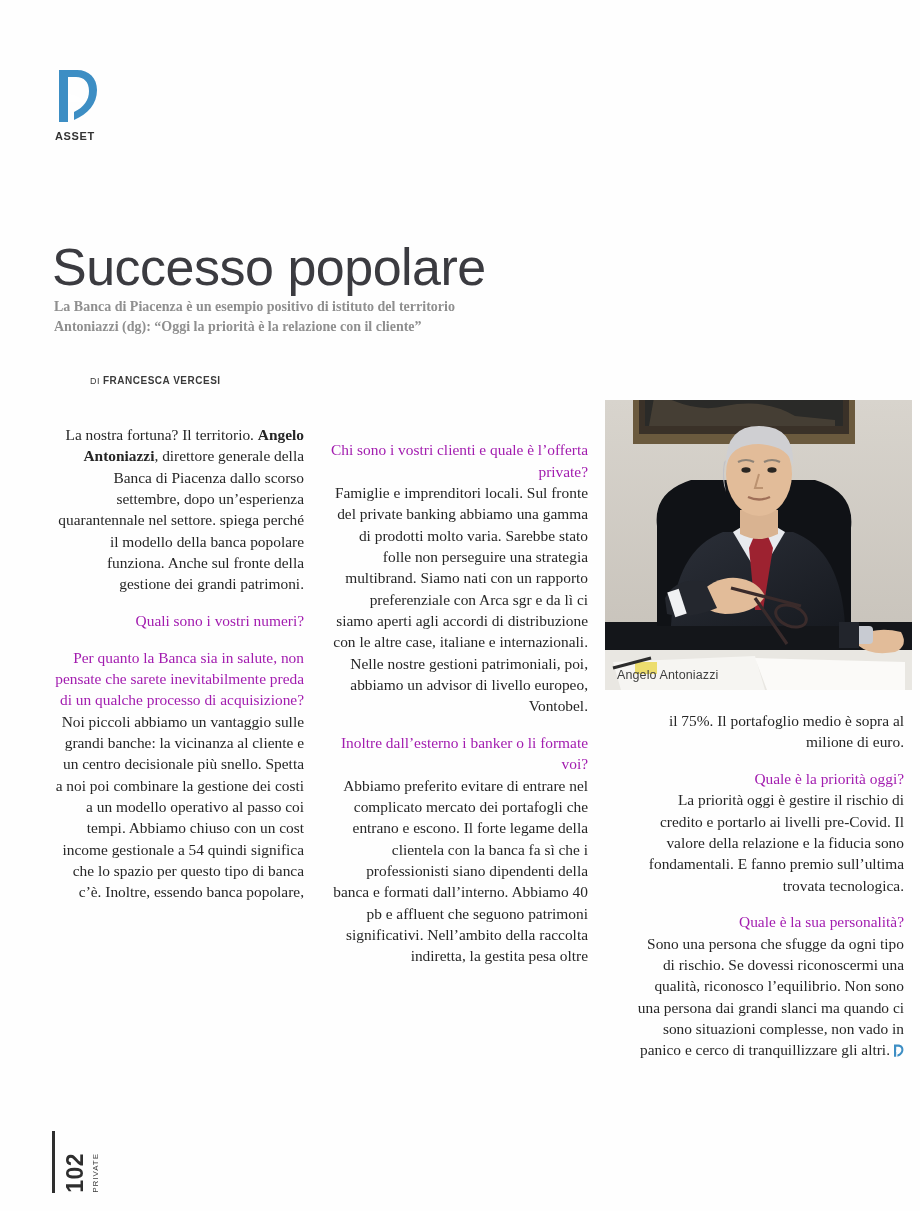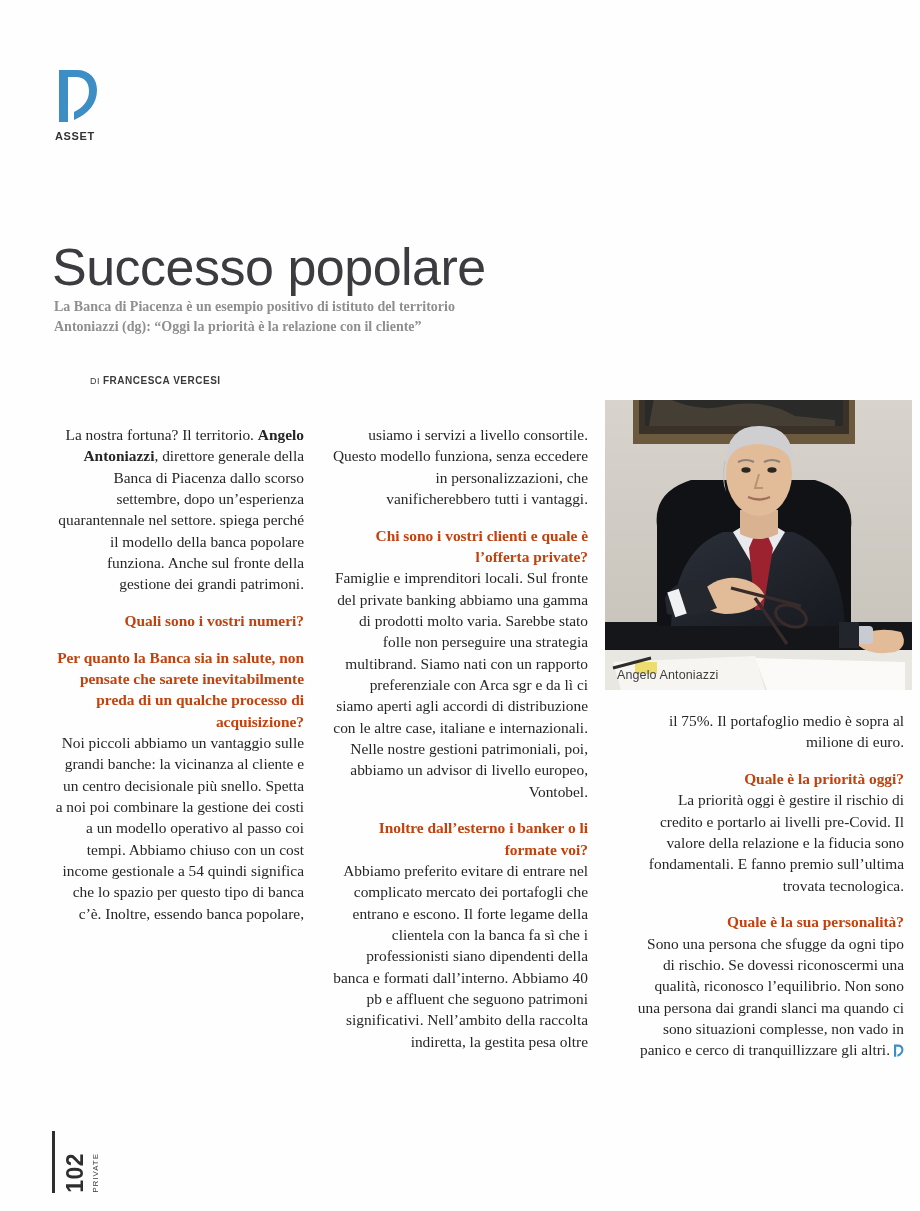--- a/index.html
+++ b/index.html
@@ -99,22 +99,22 @@
   .col-2 { left: 330px; width: 258px; }
   .col-3 { left: 634px; width: 270px; top: 710px; }
 
   .col p {
     margin: 0;
   }
   .col p.gap {
     margin-top: 1.0em;
   }
   .q {
-    font-weight: bold;
-    color: #c2410c;
+    font-weight: normal;
+    color: #a21caf;
   }
   .lead-name {
     font-weight: bold;
   }
 
   
   .photo-wrap {
     position: absolute;
     left: 605px;
     top: 400px;
@@ -275,21 +275,20 @@
   </div>
 
   <div class="col col-1">
     <p><span>La nostra fortuna? Il territorio. </span><span class="lead-name">Angelo Antoniazzi</span><span>, direttore generale della Banca di Piacenza dallo scorso settembre, dopo un’esperienza quarantennale nel settore. spiega perché il modello della banca popolare funziona. Anche sul fronte della gestione dei grandi patrimoni.</span></p>
     <p class="q gap">Quali sono i vostri numeri?</p>
     <p class="q gap">Per quanto la Banca sia in salute, non pensate che sarete inevitabilmente preda di un qualche processo di acquisizione?</p>
     <p>Noi piccoli abbiamo un vantaggio sulle grandi banche: la vicinanza al cliente e un centro decisionale più snello. Spetta a noi poi combinare la gestione dei costi a un modello operativo al passo coi tempi. Abbiamo chiuso con un cost income gestionale a 54 quindi significa che lo spazio per questo tipo di banca c’è. Inoltre, essendo banca popolare,</p>
   </div>
 
   <div class="col col-2">
-    <p>usiamo i servizi a livello consortile. Questo modello funziona, senza eccedere in personalizzazioni, che vanificherebbero tutti i vantaggi.</p>
     <p class="q gap">Chi sono i vostri clienti e quale è l’offerta private?</p>
     <p>Famiglie e imprenditori locali. Sul fronte del private banking abbiamo una gamma di prodotti molto varia. Sarebbe stato folle non perseguire una strategia multibrand. Siamo nati con un rapporto preferenziale con Arca sgr e da lì ci siamo aperti agli accordi di distribuzione con le altre case, italiane e internazionali. Nelle nostre gestioni patrimoniali, poi, abbiamo un advisor di livello europeo, Vontobel.</p>
     <p class="q gap">Inoltre dall’esterno i banker o li formate voi?</p>
     <p>Abbiamo preferito evitare di entrare nel complicato mercato dei portafogli che entrano e escono. Il forte legame della clientela con la banca fa sì che i professionisti siano dipendenti della banca e formati dall’interno. Abbiamo 40 pb e affluent che seguono patrimoni significativi. Nell’ambito della raccolta indiretta, la gestita pesa oltre</p>
   </div>
 
   <div class="col col-3">
     <p>il 75%. Il portafoglio medio è sopra al milione di euro.</p>
     <p class="q gap">Quale è la priorità oggi?</p>
     <p>La priorità oggi è gestire il rischio di credito e portarlo ai livelli pre-Covid. Il valore della relazione e la fiducia sono fondamentali. E fanno premio sull’ultima trovata tecnologica.</p>

